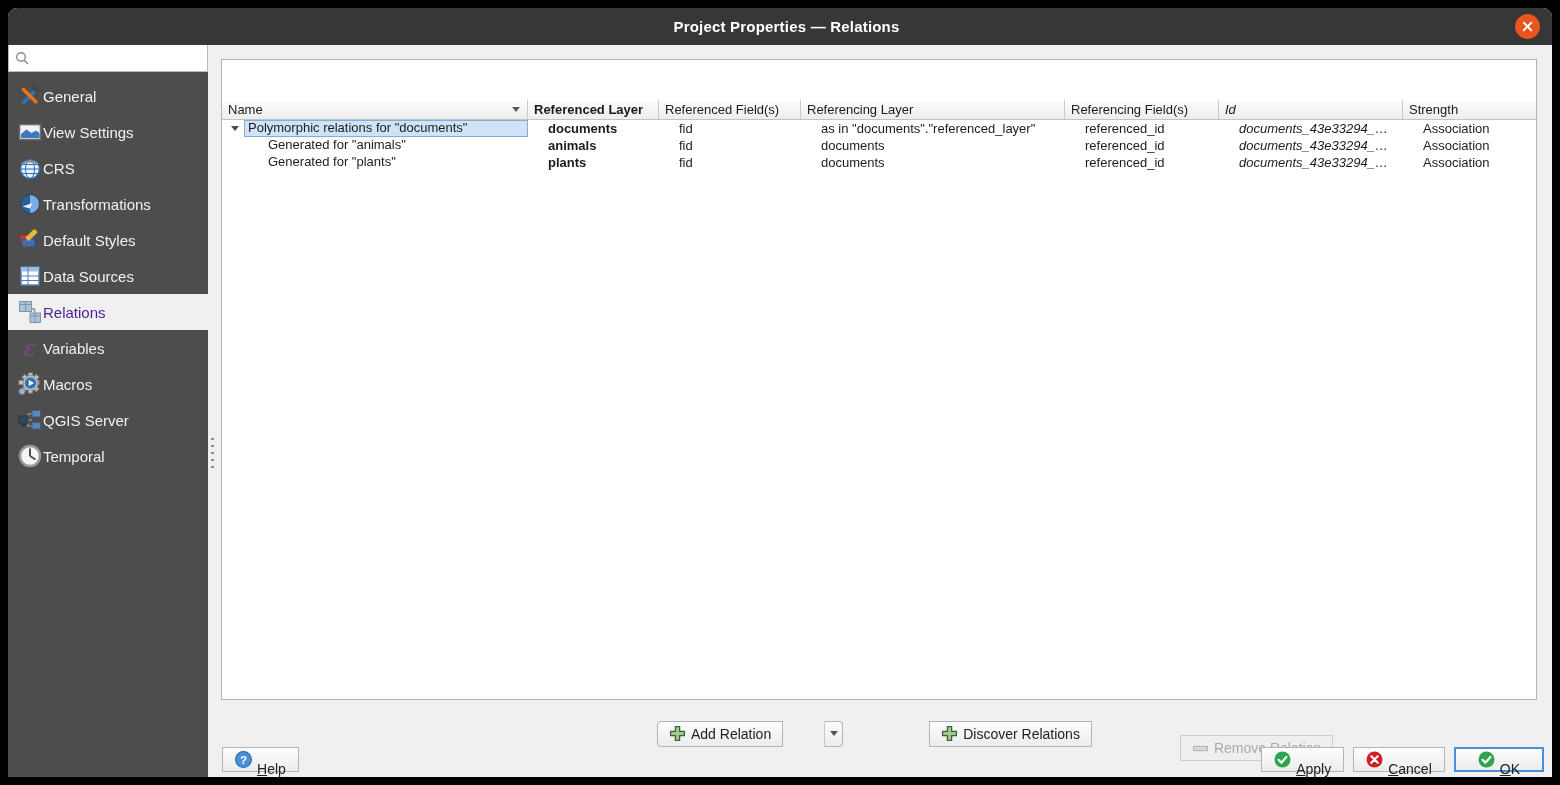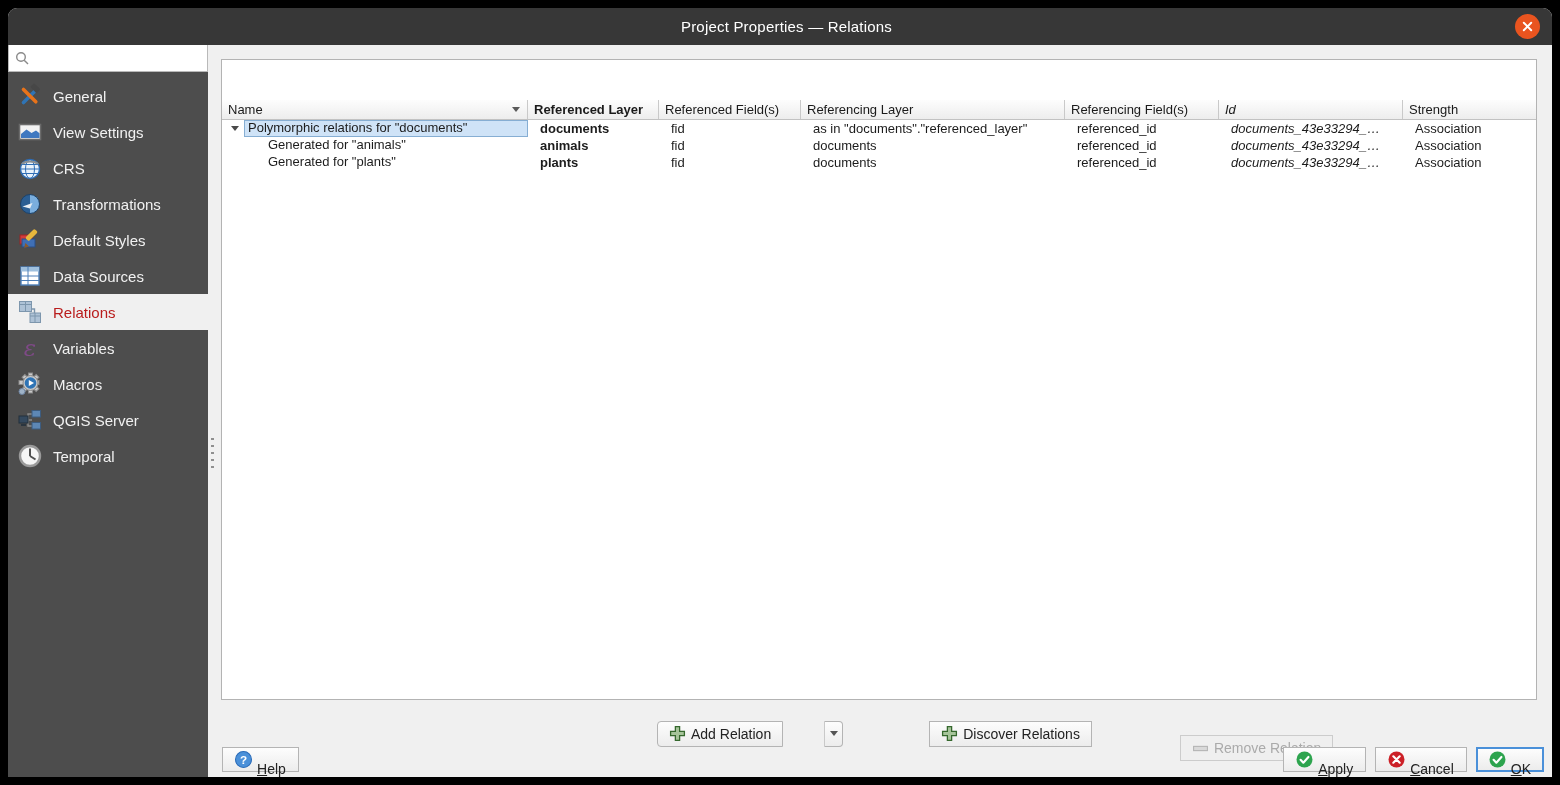--- a/index.html
+++ b/index.html
@@ -10,39 +10,39 @@
   }
   .window {
     position:absolute; left:8px; top:8px; width:1544px; height:769px;
     background:#f0f0f0; border-radius:9px 9px 0 0; overflow:hidden;
   }
   
   .titlebar {
     height:37px; background:#373737; position:relative;
     display:flex; align-items:center; justify-content:center;
   }
-  .titlebar .title { color:#ffffff; font-weight:normal; font-size:15px; letter-spacing:.2px;margin-left:13px; }
+  .titlebar .title { color:#ffffff; font-weight:bold; font-size:15px; letter-spacing:.2px;margin-left:13px; }
   .close-btn {
     position:absolute; right:12px; top:6px; width:25px; height:25px; border-radius:50%;
     background:#e9541f; display:flex; align-items:center; justify-content:center; cursor:pointer;
   }
   
   .body-row { display:flex; height:732px; }
   .sidebar { width:200px; background:#4d4d4d; display:flex; flex-direction:column; flex:0 0 200px; }
   .search-box {
     height:27px; background:#ffffff; border:1px solid #b9b9b9; border-top:none;
     display:flex; align-items:center; padding:0 5px; gap:4px;
   }
   .search-input { border:none; outline:none; flex:1; height:100%; font-size:13px; background:transparent; }
   .nav { padding-top:6px; }
   .nav-item {
-    height:36px; display:flex; align-items:center; gap:10px; padding-left:9px;
+    height:36px; display:flex; align-items:center; padding-left:9px;
     color:#f1f1f1; font-size:15px; cursor:default; white-space:nowrap;
   }
-  .nav-item.selected { background:#f0f0f0; color:#b91c1c; }
+  .nav-item.selected { background:#f0f0f0; color:#4c1d95; }
   .icon26 { width:26px; height:26px; flex:0 0 26px; }
   .main { flex:1; position:relative; background:#f0f0f0; }
   .splitter-handle {
     position:absolute; left:3px; top:393px; width:3px; height:34px;
     background:repeating-linear-gradient(to bottom,#8f8f8f 0 2px,transparent 2px 7px);
   }
   
   .table-wrap {
     position:absolute; left:13px; top:14px; right:15px; height:641px;
     background:#ffffff; border:1px solid #b3b3b3; display:flex; flex-direction:column; overflow:hidden;
@@ -50,21 +50,21 @@
   .thead { display:flex; height:20px; background:linear-gradient(#fdfdfd,#ededed); border-bottom:1px solid #c2c2c2; flex:0 0 20px;margin-top:40px; }
   .th {
     display:flex; align-items:center; padding:0 6px; font-size:13px; color:#1a1a1a;
     border-right:1px solid #c9c9c9; overflow:hidden; white-space:nowrap;
   }
   .c0{ width:306px; } .c1{ width:131px;font-weight:bold; } .c2{ width:142px; } .c3{ width:264px; }
   .c4{ width:154px; } .c5{ width:184px;font-style:italic; } .c6{ flex:1; border-right:none; }
   .th.c0 { justify-content:space-between; }
   .sort-arrow { width:0; height:0; border-left:4px solid transparent; border-right:4px solid transparent; border-top:5px solid #5a5a5a; margin-right:1px; }
   .trow { display:flex; height:17px; align-items:center; font-size:13px; color:#1c1c1c; }
-  .td { padding:0 12px; overflow:hidden; white-space:nowrap; }
+  .td { padding:0 20px; overflow:hidden; white-space:nowrap; }
   .td.namecell { display:flex; align-items:center; padding:0; height:17px; }
   .tree-arrow { width:0; height:0; border-left:4px solid transparent; border-right:4px solid transparent; border-top:5px solid #4a4a4a; margin:0 5px 0 9px; flex:0 0 auto; }
   .name-box { flex:1; height:17px; line-height:16px; padding:0 3px; }
   .name-box.current { background:#cfe3f7; border:1px solid #86aed3; line-height:14px; }
   .child-name { padding-left:46px; }
   
   .btn {
     height:26px; display:inline-flex; align-items:center; gap:5px; padding:0 11px;
     background:linear-gradient(#fdfdfd,#ececec); border:1px solid #b4b4b4; border-radius:0;
     font-size:14px; color:#222; cursor:pointer; white-space:nowrap;
@@ -75,21 +75,21 @@
     width:19px; height:26px; border:1px solid #b4b4b4; border-left:1px solid #c9c9c9;
     border-radius:0 4px 4px 0; display:flex; align-items:center; justify-content:center;
     background:linear-gradient(#fdfdfd,#ececec); cursor:pointer;
   }
   .caret-down { width:0; height:0; border-left:4px solid transparent; border-right:4px solid transparent; border-top:5px solid #555; }
   .gap4 { width:4px; } .gap6 { width:6px; }
   .btn.disabled { background:#efefef; border-color:#cccccc; color:#aaaaaa; cursor:default;margin-top:29px; }
   .footer-left { position:absolute; top:702px; left:14px; }
   .footer-right { position:absolute; top:702px; right:8px; display:flex; gap:9px; }
   .btn.small { height:25px; padding:0 12px; }
-  .btn.ok-focus { border:2px solid #4a90d9; padding:0 11px; }
+  .btn.ok-focus { border:2px solid #4a90d9; padding:0 22px; }
   .mnemonic { display:inline-block;margin-top:19px; }
   .mnemonic::first-letter { text-decoration:underline; }
   .icon16 { width:17px; height:17px; flex:0 0 17px; }
 </style>
 </head>
 <body>
 
 <div class="window">
 
   <div class="titlebar">

